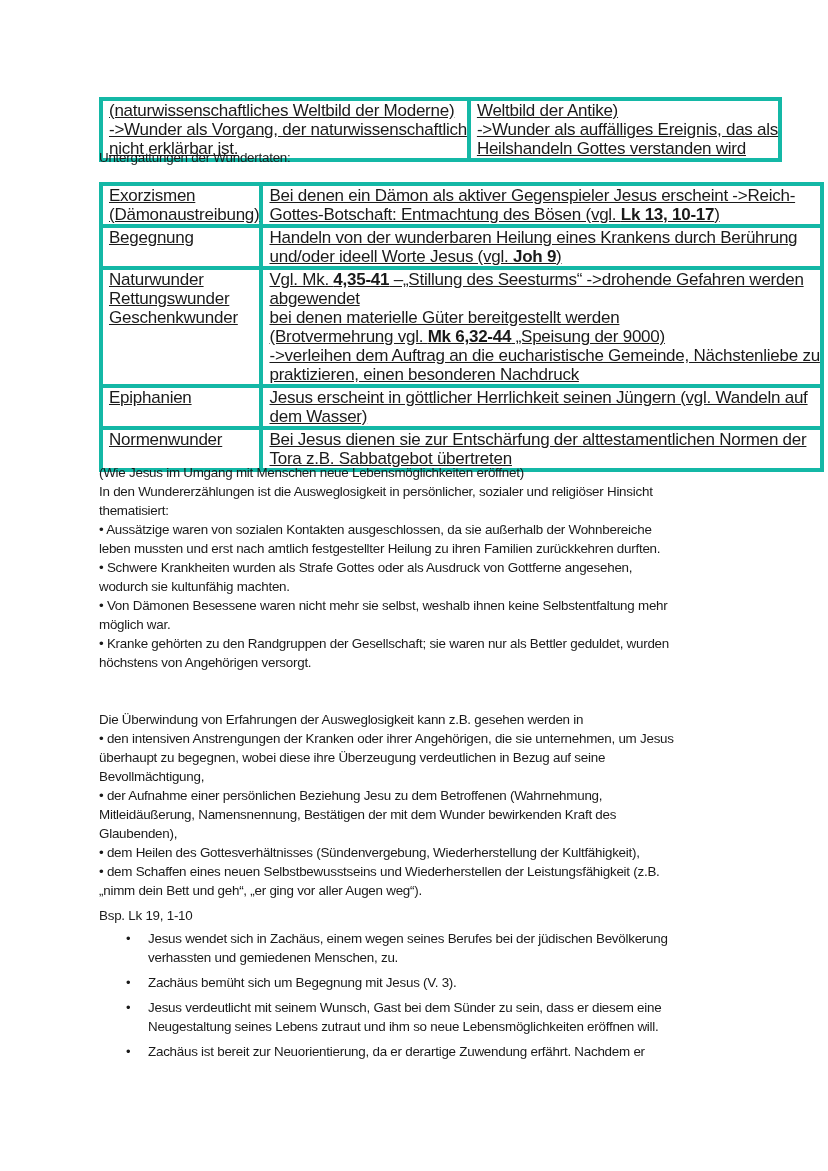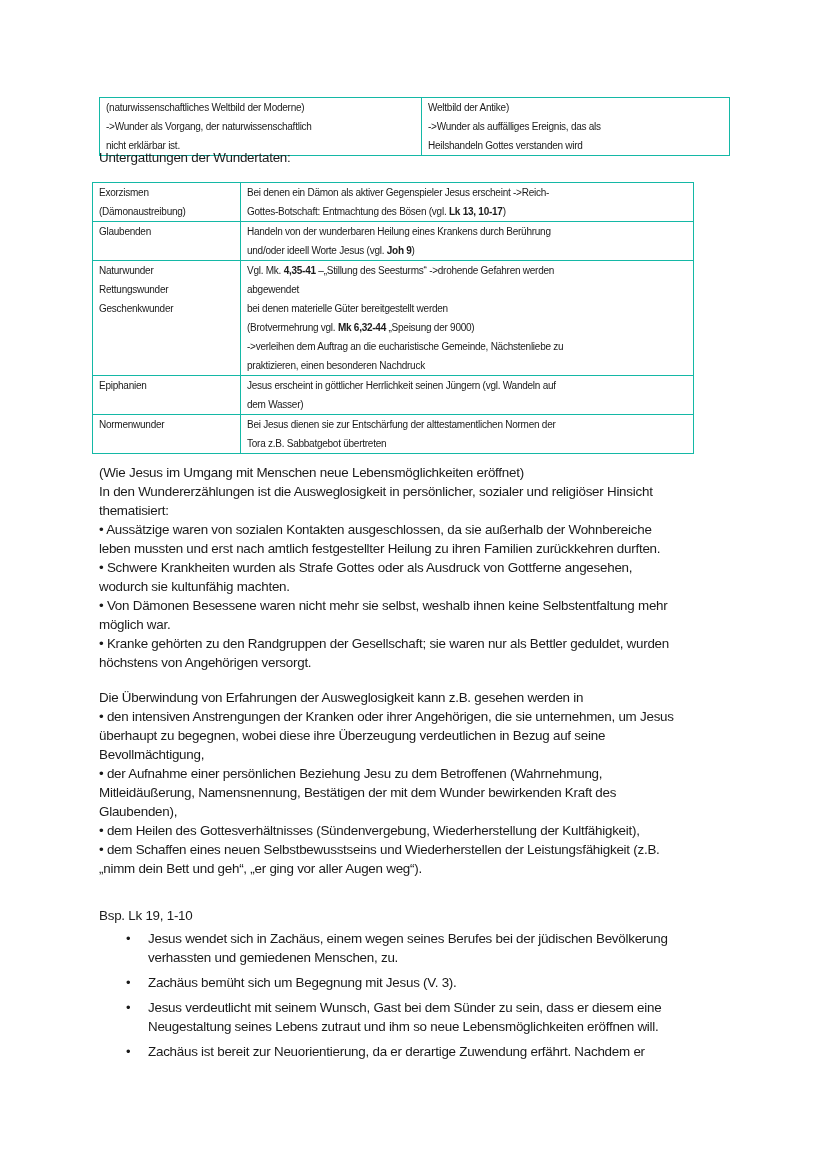--- a/index.html
+++ b/index.html
@@ -4,27 +4,27 @@
 <style>
   html, body { margin: 0; padding: 0; background: #ffffff; }
   body {
     width: 828px; height: 1171px; position: relative; overflow: hidden;
     font-family: "Liberation Sans", sans-serif;
     color: #1a1a1a;
   }
   .txt { font-size: 13.4px; letter-spacing: -0.25px; line-height: 19px; }
   table { border-collapse: collapse; position: absolute; }
   td {
-    border: 1px solid #14b8a6; vertical-align: top;
+    border: 4px solid #14b8a6; vertical-align: top;
     padding: 0 0 0 6px;
-    font-size: 10px; letter-spacing: -0.25px; line-height: 19px;
+    font-size: 17px; letter-spacing: -0.25px; line-height: 19px; text-decoration: underline;
   }
   #top-table { left: 99px; top: 97px; width: 631px; }
   #top-table td { height: 57px; }
-  #types-table { left: 92px; top: 182px; width: 602px; }
+  #types-table { left: 99px; top: 182px; width: 602px; }
   .cell-line { display: block; white-space: nowrap; }
   b { font-weight: bold; }
   .heading { position: absolute; left: 99px; top: 148px; font-weight: normal; }
   .block { position: absolute; left: 99px; width: 640px; }
   .line { display: block; white-space: nowrap; }
   .u { }
   .ex-item { position: absolute; left: 148px; width: 600px; }
   .ex-bullet { position: absolute; left: -22px; top: 0; font-size: 13px; }
 </style>
 </head>
@@ -56,21 +56,21 @@
       <span class="cell-line">Exorzismen</span>
       <span class="cell-line">(Dämonaustreibung)</span>
     </td>
     <td>
       <span class="cell-line">Bei denen ein Dämon als aktiver Gegenspieler Jesus erscheint -&gt;Reich-</span>
       <span class="cell-line"><span>Gottes-Botschaft: Entmachtung des Bösen (vgl. </span><b>Lk 13, 10-17</b><span>)</span></span>
     </td>
   </tr>
   <tr style="height:38px">
     <td>
-      <span class="cell-line">Glaubenden</span>
+      <span class="cell-line">Begegnung</span>
     </td>
     <td>
       <span class="cell-line">Handeln von der wunderbaren Heilung eines Krankens durch Berührung</span>
       <span class="cell-line"><span>und/oder ideell Worte Jesus (vgl. </span><b>Joh 9</b><span>)</span></span>
     </td>
   </tr>
   <tr style="height:113px">
     <td>
       <span class="cell-line">Naturwunder</span>
       <span class="cell-line">Rettungswunder</span>
@@ -113,21 +113,21 @@
   <span class="line">• Aussätzige waren von sozialen Kontakten ausgeschlossen, da sie außerhalb der Wohnbereiche</span>
   <span class="line">leben mussten und erst nach amtlich festgestellter Heilung zu ihren Familien zurückkehren durften.</span>
   <span class="line">• Schwere Krankheiten wurden als Strafe Gottes oder als Ausdruck von Gottferne angesehen,</span>
   <span class="line">wodurch sie kultunfähig machten.</span>
   <span class="line">• Von Dämonen Besessene waren nicht mehr sie selbst, weshalb ihnen keine Selbstentfaltung mehr</span>
   <span class="line">möglich war.</span>
   <span class="line">• Kranke gehörten zu den Randgruppen der Gesellschaft; sie waren nur als Bettler geduldet, wurden</span>
   <span class="line">höchstens von Angehörigen versorgt.</span>
 </div>
 
-<div class="block txt" style="top:688px">
+<div class="block txt" style="top:710px">
   <span class="line">Die Überwindung von Erfahrungen der Ausweglosigkeit kann z.B. gesehen werden in</span>
   <span class="line">• den intensiven Anstrengungen der Kranken oder ihrer Angehörigen, die sie unternehmen, um Jesus</span>
   <span class="line">überhaupt zu begegnen, wobei diese ihre Überzeugung verdeutlichen in Bezug auf seine</span>
   <span class="line">Bevollmächtigung,</span>
   <span class="line">• der Aufnahme einer persönlichen Beziehung Jesu zu dem Betroffenen (Wahrnehmung,</span>
   <span class="line">Mitleidäußerung, Namensnennung, Bestätigen der mit dem Wunder bewirkenden Kraft des</span>
   <span class="line">Glaubenden),</span>
   <span class="line">• dem Heilen des Gottesverhältnisses (Sündenvergebung, Wiederherstellung der Kultfähigkeit),</span>
   <span class="line">• dem Schaffen eines neuen Selbstbewusstseins und Wiederherstellen der Leistungsfähigkeit (z.B.</span>
   <span class="line">„nimm dein Bett und geh“, „er ging vor aller Augen weg“).</span>

